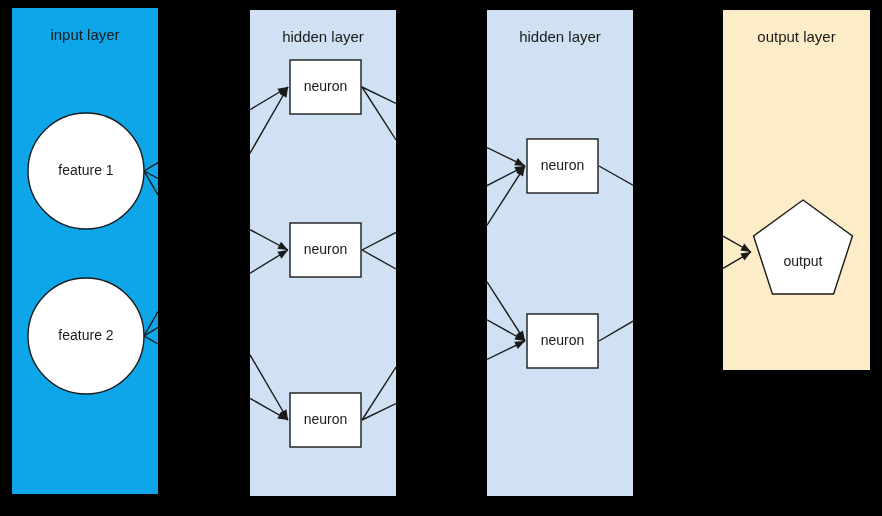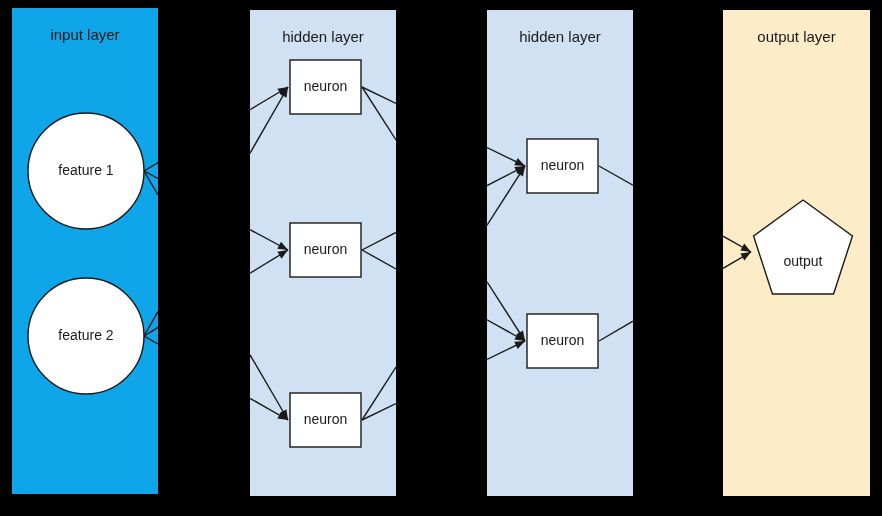--- a/index.html
+++ b/index.html
@@ -142,21 +142,21 @@
           <rect x="40" y="129" width="71" height="54" class="shape"></rect>
           <text x="75.5" y="156" class="node-label">neuron</text>
         </g>
         <g>
           <rect x="40" y="304" width="71" height="54" class="shape"></rect>
           <text x="75.5" y="331" class="node-label">neuron</text>
         </g>
       </svg>
   </div>
 
-  <div class="layer-panel" id="panel-3" style="left: 723px; top: 10px; width: 147px; height: 486px; background: rgb(253, 236, 200);">
+  <div class="layer-panel" id="panel-3" style="left: 723px; top: 10px; width: 147px; height: 360px; background: rgb(253, 236, 200);">
     <div class="layer-title">output layer</div>
     <svg class="panel-svg" id="svg-3">
         <line x1="0" y1="226.1578947368421" x2="28" y2="242" class="edge"></line>
         <polygon points="28,242 17.32676704838957,240.55705219752906 21.26624358846891,233.59425645227242" class="arrowhead"></polygon>
         <line x1="0" y1="258.39473684210526" x2="28" y2="242" class="edge"></line>
         <polygon points="28,242 21.39158839444542,250.50463967793883 17.349329749123285,243.6010069353663" class="arrowhead"></polygon>
         <g>
           <polygon points="80.00,190.00 129.45,225.93 110.56,284.07 49.44,284.07 30.55,225.93" class="shape"></polygon>
           <text x="80" y="252" class="node-label">output</text>
         </g>

